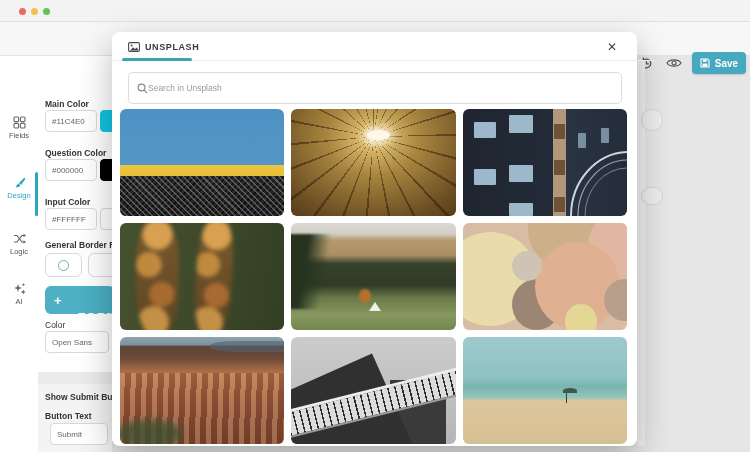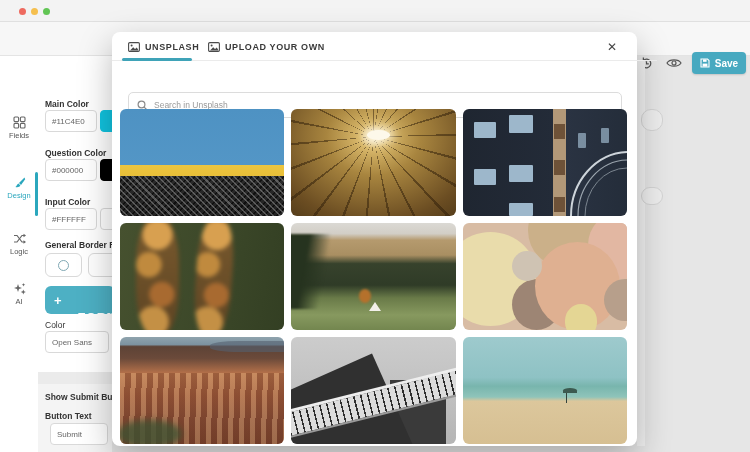--- a/index.html
+++ b/index.html
@@ -59,22 +59,22 @@
 
   
   .modal { left:112px; top:32px; width:525px; height:414px; background:#fff; border-radius:8px;
     box-shadow:0 12px 34px rgba(0,0,0,.28); z-index:10; }
   .tabs { position:absolute; left:0; top:0; width:545px; height:29px; border-bottom:1px solid #ebebeb;padding-left:39px; }
   .tab { position:absolute; top:0; height:29px; display:flex; align-items:center; gap:5px; cursor:pointer; }
   .tab span { font-size:9px; font-weight:bold; color:#3a3a3a; letter-spacing:.6px; }
   .tab-underline { position:absolute; left:10px; top:26px; width:70px; height:3px; background:#3fa3b8; border-radius:2px; }
   .closex { position:absolute; left:492px; top:7px; width:16px; height:16px; color:#444; font-size:12px;
     display:flex; align-items:center; justify-content:center; cursor:pointer; }
-  .searchbox { position:absolute; left:16px; top:40px; width:494px; height:26px; border:1px solid #dcdcdc;
-    border-radius:5px; display:flex; align-items:center; gap:6px; padding-left:8px;margin-top:20px; }
+  .searchbox { position:absolute; left:16px; top:40px; width:494px; height:32px; border:1px solid #dcdcdc;
+    border-radius:5px; display:flex; align-items:center; gap:0; padding-left:8px; }
   .searchbox input { border:none; outline:none; flex:1; font-size:8.5px; color:#444; background:transparent;
     font-family:"Liberation Sans", sans-serif; }
   .searchbox input::placeholder { color:#9a9a9a; }
   .grid { position:absolute; left:8px; top:77px; width:507px; display:grid;
     grid-template-columns:repeat(3,1fr); gap:7px; }
   .photo { height:107px; border-radius:6px; overflow:hidden; position:relative; cursor:pointer; }
   .photo .abs { position:absolute; }
 
   
   .p1 { background:linear-gradient(180deg,#4e92c3 0%,#5396c6 52%,#edc53f 52%,#e9bf38 63%,#2b2b2b 63%,#222 100%); }
@@ -281,30 +281,20 @@
     <div class="tabs">
       <div class="tab" style="left:16px">
         <span>
           <svg width="12" height="10" viewBox="0 0 12 10">
             <rect x="0.6" y="0.6" width="10.8" height="8.8" rx="1.2" fill="none" stroke="#4a4a4a" stroke-width="1.1"></rect>
             <circle cx="3.6" cy="3.4" r="1" fill="#4a4a4a"></circle>
             <path d="M2 8.4 L5.2 5.2 L7 7 L8.8 5.4 L10.6 8.4 Z" fill="#4a4a4a"></path>
           </svg>
         </span>
         <span>UNSPLASH</span>
-      </div>
-      <div class="tab" style="left:96px">
-        <span>
-          <svg width="12" height="10" viewBox="0 0 12 10">
-            <rect x="0.6" y="0.6" width="10.8" height="8.8" rx="1.2" fill="none" stroke="#4a4a4a" stroke-width="1.1"></rect>
-            <circle cx="3.6" cy="3.4" r="1" fill="#4a4a4a"></circle>
-            <path d="M2 8.4 L5.2 5.2 L7 7 L8.8 5.4 L10.6 8.4 Z" fill="#4a4a4a"></path>
-          </svg>
-        </span>
-        <span>UPLOAD YOUR OWN</span>
       </div>
       <div class="tab-underline"></div>
     </div>
     <div class="closex">
       <span>✕</span>
     </div>
 
     <div class="searchbox">
       <span>
         <svg width="11" height="11" viewBox="0 0 11 11">

